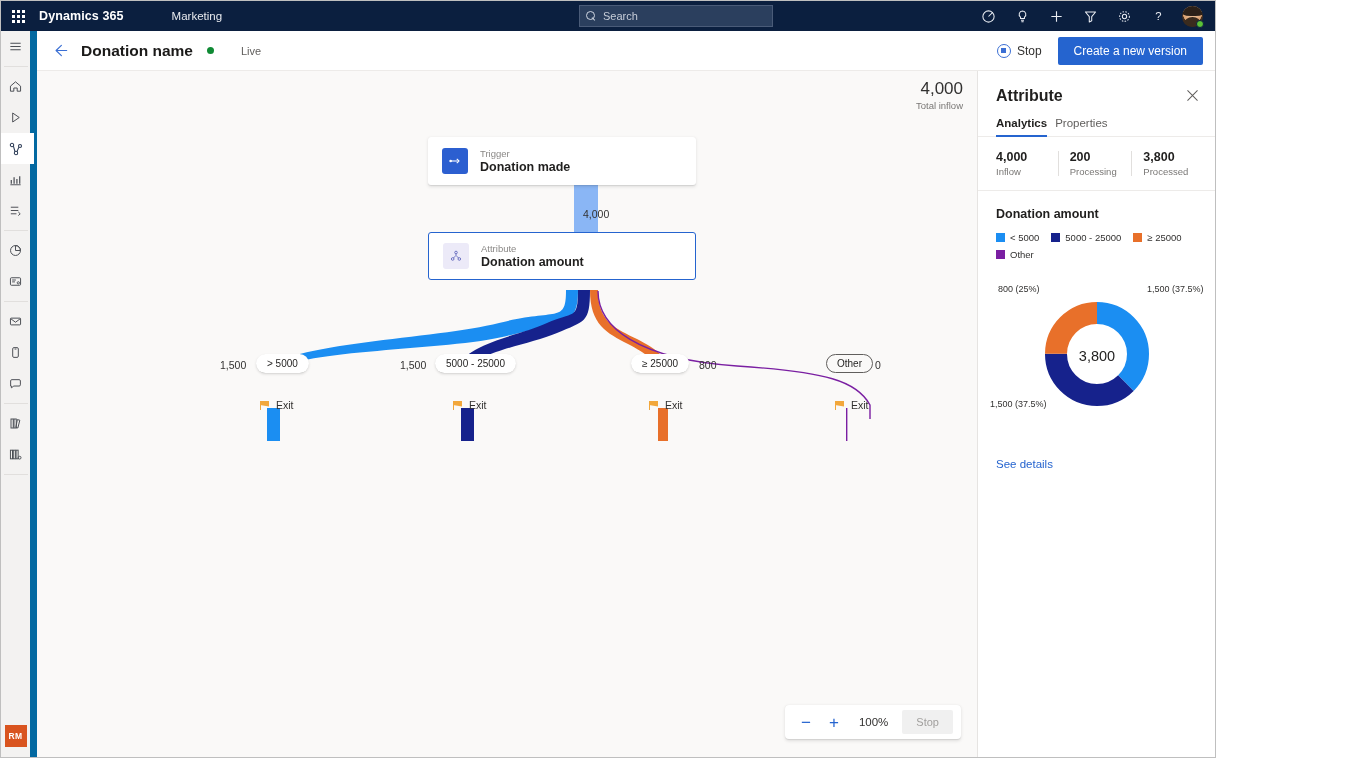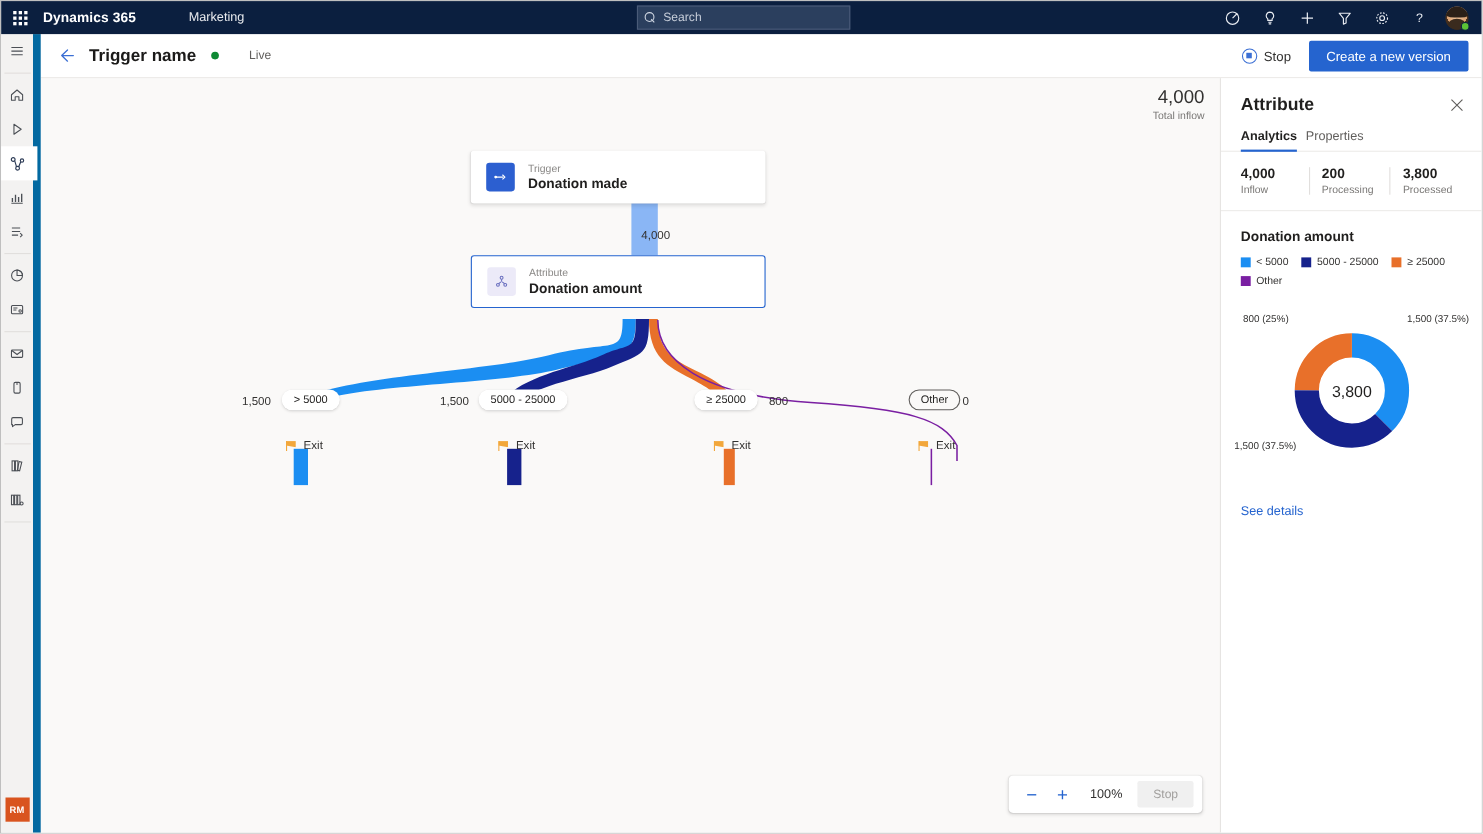--- a/index.html
+++ b/index.html
@@ -4,21 +4,21 @@
 <style>
   * { box-sizing: border-box; margin: 0; padding: 0; }
   html, body {
     width: 1348px; height: 758px;
     font-family: "Liberation Sans", sans-serif;
     background: #ffffff;
     overflow: hidden;
   }
   #app {
     position: relative;
-    width: 1348px; height: 758px;
+    width: 1216px; height: 758px;
     border: 1px solid #bfbfbf;
     background: #faf9f8;
     overflow: hidden;
   }
 
   
   .suitebar {
     position: absolute; top: 0; left: 0; right: 0; height: 30px;
     background: #0b1f3f; display: flex; align-items: center;
     z-index: 40;
@@ -357,21 +357,21 @@
     <div class="rail-spacer"></div>
     <div class="rail-avatar">RM</div>
   </div>
 
   <div class="cmdbar">
     <div class="back-arrow">
       <svg width="17" height="17" viewBox="0 0 18 18">
           <path d="M11 3.6 5.4 9 11 14.4M5.6 9h11" fill="none" stroke="#3b6fd4" stroke-width="1.25" stroke-linecap="round" stroke-linejoin="round"></path>
         </svg>
     </div>
-    <span class="journey-title">Trigger name</span>
+    <span class="journey-title">Donation name</span>
     <span class="live-badge">
       <span class="live-dot"></span>
       <span class="live-text">Live</span>
     </span>
     <div class="cmd-right">
       <div class="stop-btn">
         <span class="stop-ic">
             <i></i>
           </span>
         <span>Stop</span>

